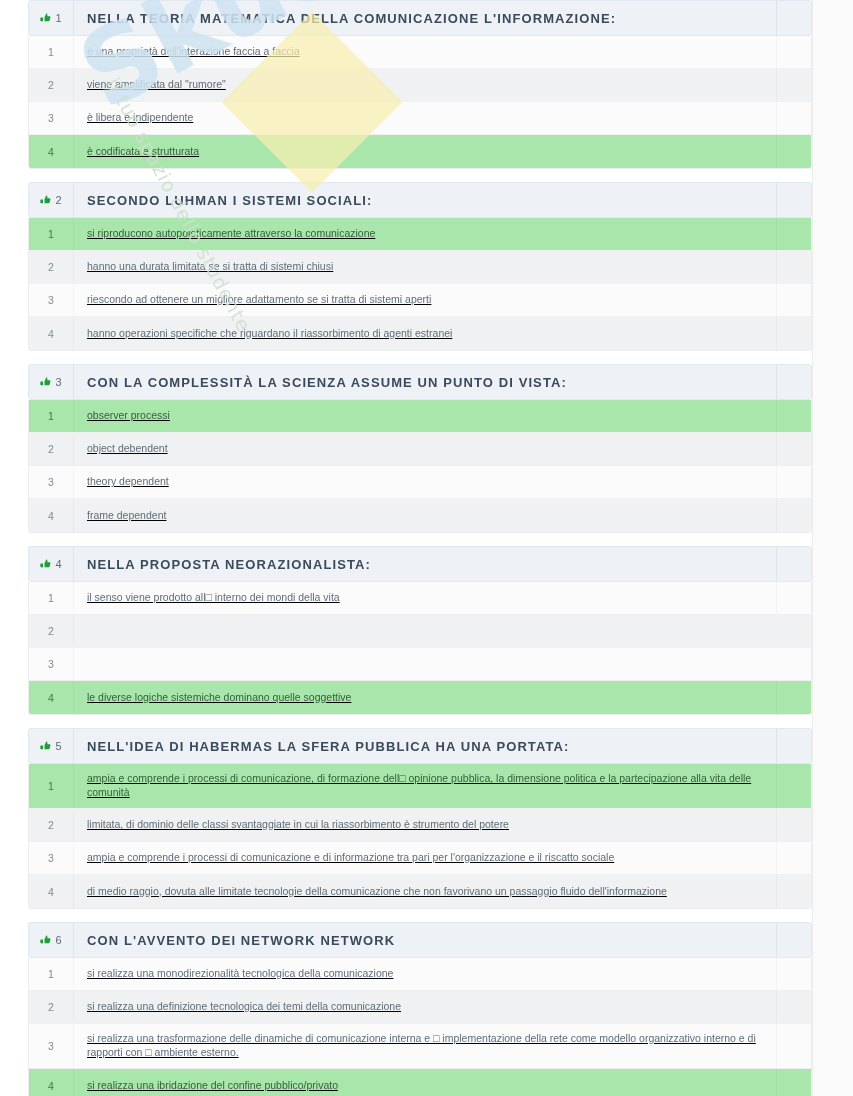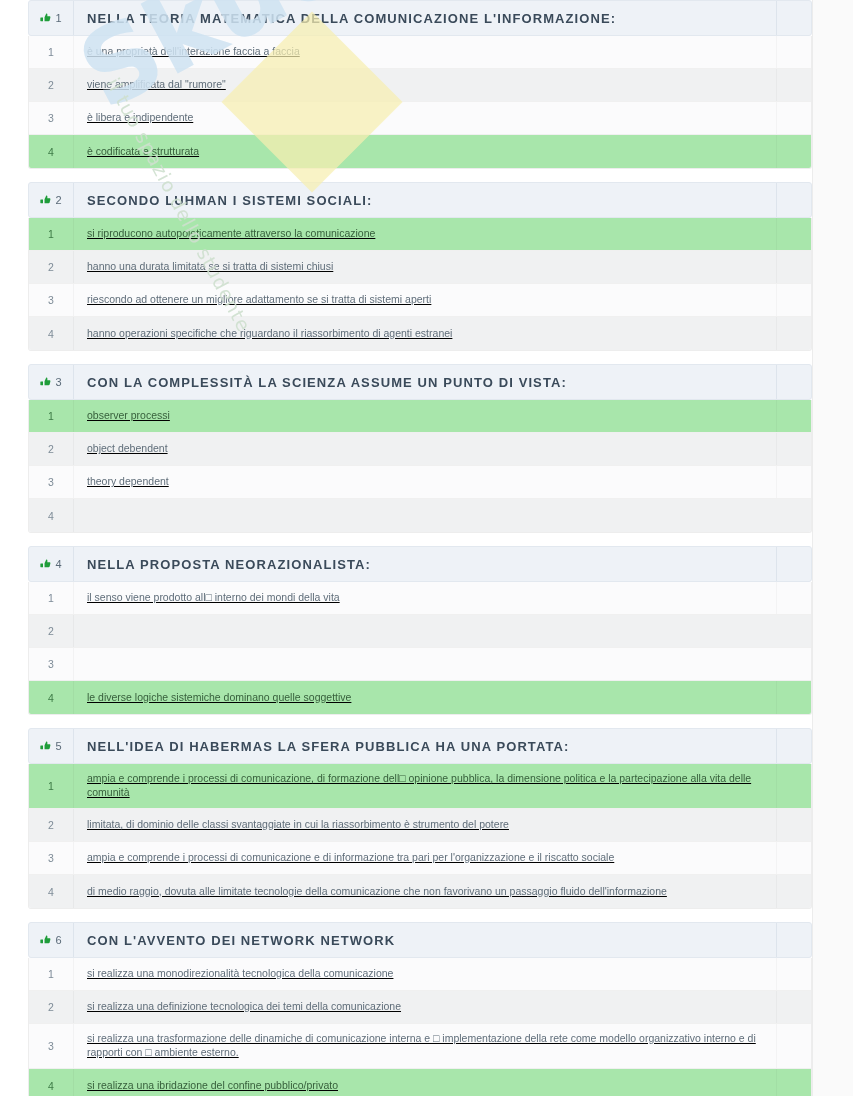--- a/index.html
+++ b/index.html
@@ -368,20 +368,23 @@
           </div>
           <div class="a-text-cell">
             <span class="a-text">theory dependent</span>
           </div>
           <div class="a-action-cell"></div>
         </div>
         <div class="answer-row even">
           <div class="a-num-cell">
             <span class="a-num">4</span>
           </div>
+          <div class="a-text-cell">
+            <span class="a-text">frame dependent</span>
+          </div>
           <div class="a-action-cell"></div>
         </div>
       </div>
     </div>
     <div class="question-block">
       <div class="q-header">
         <div class="q-num-cell">
           <span class="thumb-icon">
             <svg viewBox="0 0 16 16" width="11" height="11" aria-hidden="true">
               <path fill="currentColor" d="M6.6 6.2 9.1.8c.7-.3 1.6.2 1.6 1v3.1h3.1c.9 0 1.5.8 1.3 1.6l-1.1 4.4c-.2.7-.8 1.2-1.5 1.2H6.6V6.2zM1.2 6.6h3.2v5.5H1.2c-.4 0-.7-.3-.7-.7V7.3c0-.4.3-.7.7-.7z"></path>

